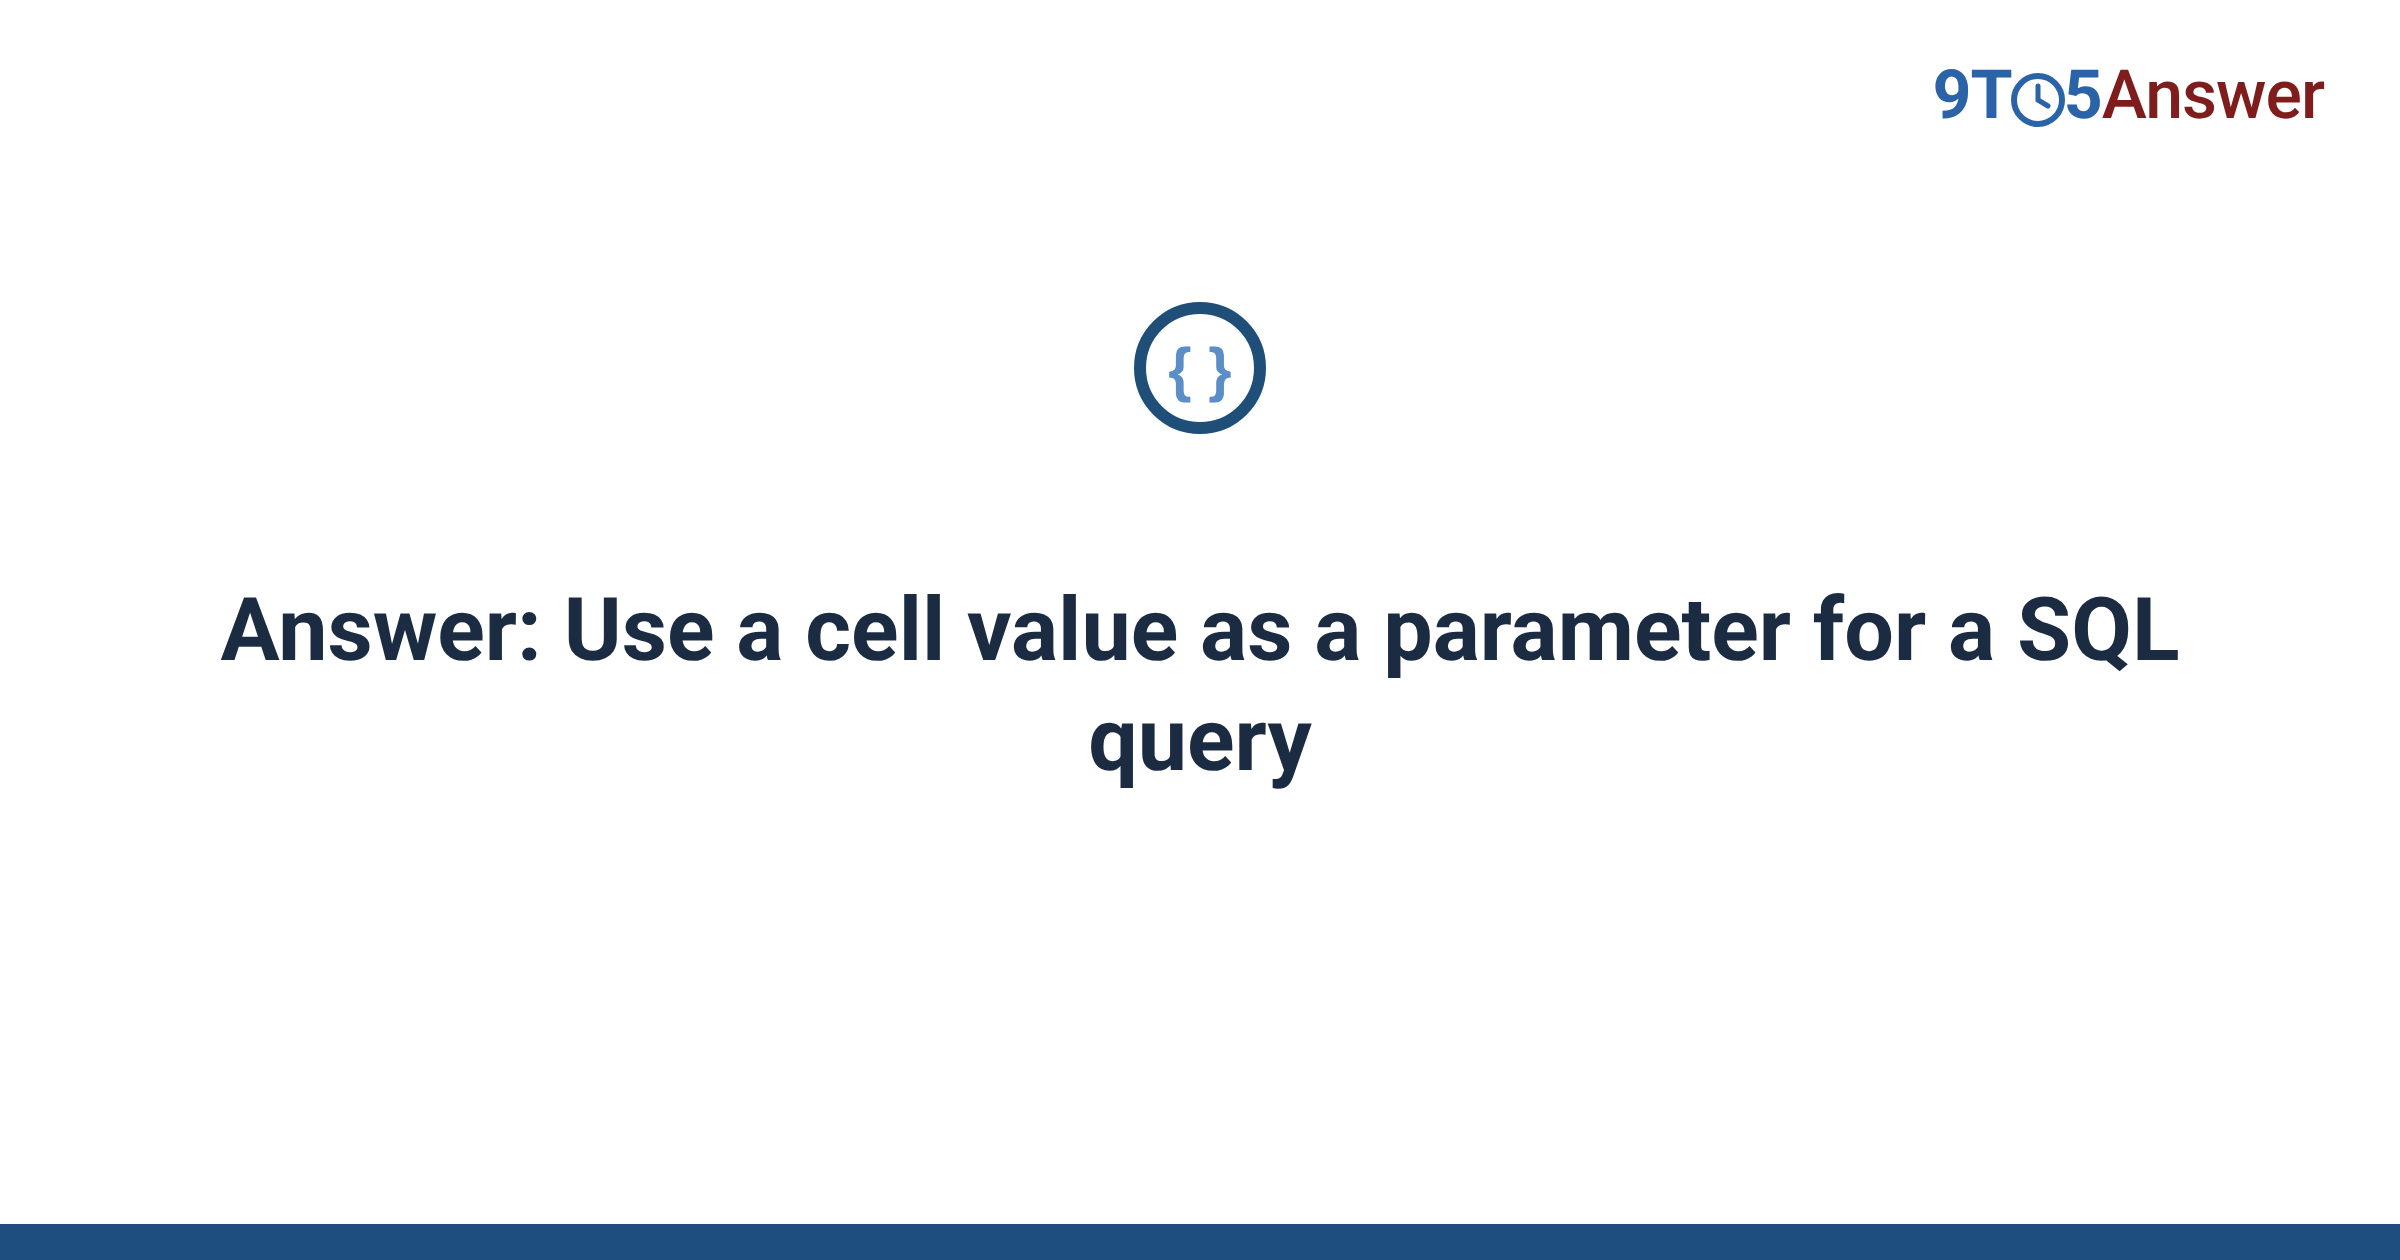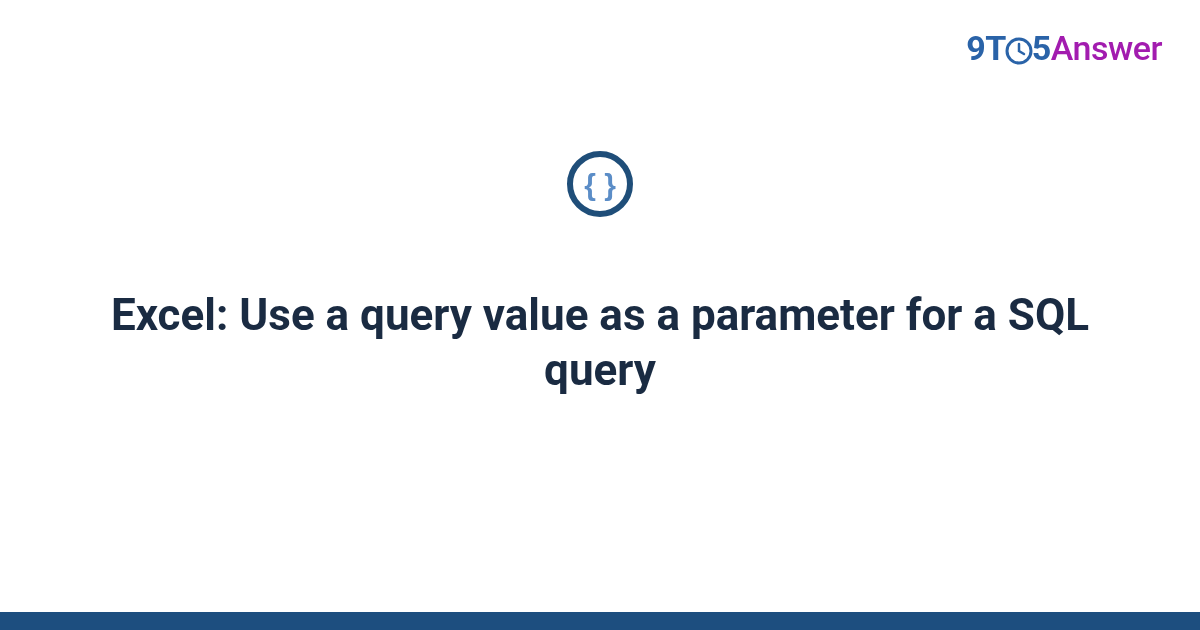--- a/index.html
+++ b/index.html
@@ -37,21 +37,21 @@
     }
     .logo-braces svg {
       display: inline-block;
       margin: 0 -2px;
     }
     .logo-5 {
       color: #2a63a8;
       font-weight: 700;
     }
     .logo-answer {
-      color: #a21caf;
+      color: #7f1d1d;
       font-weight: 500;
     }
     .center-icon {
       position: absolute;
       top: 148px;
       left: 50%;
       transform: translateX(-50%);
       width: 72px;
       height: 72px;
     }
@@ -89,15 +89,15 @@
     </span><span class="logo-5">5</span><span class="logo-answer">Answer</span>
 </div>
 
 <div class="center-icon">
   <svg width="72" height="72" viewBox="0 0 72 72">
     <circle cx="36" cy="36" r="30" fill="none" stroke="#1f4e79" stroke-width="6"></circle>
     <text x="36" y="47" font-size="30" font-weight="700" fill="#5b8dc7" text-anchor="middle" font-family="Arial, sans-serif">{ }</text>
   </svg>
 </div>
 
-<h1 class="title">Excel: Use a query value as a parameter for a SQL query</h1>
+<h1 class="title">Answer: Use a cell value as a parameter for a SQL query</h1>
 
 <div class="bottom-bar"></div>
 
 </body></html>

